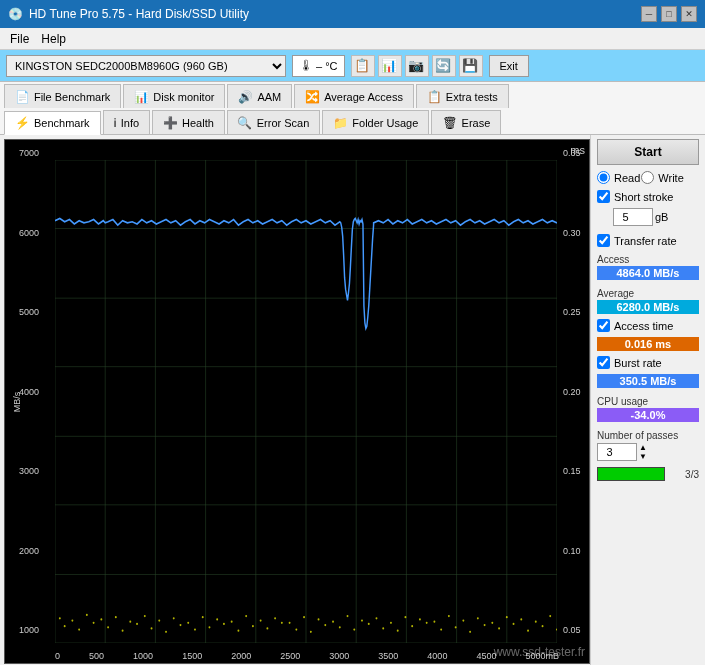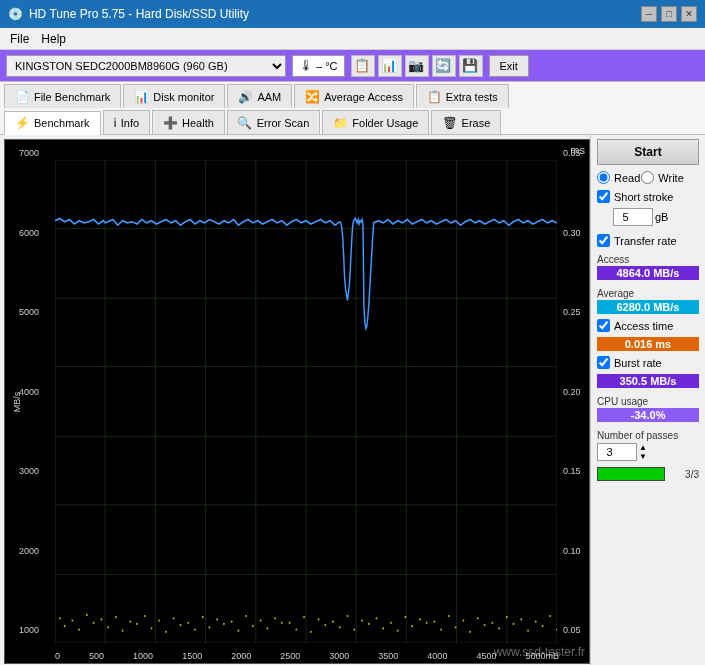--- a/index.html
+++ b/index.html
@@ -9,21 +9,21 @@
     .title-bar { background: #1a6fb5; color: white; display: flex; align-items: center; justify-content: space-between; padding: 4px 8px; height: 28px; }
     .title-bar-left { display: flex; align-items: center; gap: 6px; font-size: 12px; }
     .title-bar-controls { display: flex; gap: 4px; }
     .title-btn { width: 16px; height: 16px; background: #c0c0c0; border: 1px solid #888; cursor: pointer; display: flex; align-items: center; justify-content: center; font-size: 9px; color: #333; }
 
     
     .menu-bar { background: #f0f0f0; display: flex; gap: 0; padding: 2px 4px; border-bottom: 1px solid #ccc; height: 22px; align-items: center; }
     .menu-item { padding: 2px 6px; cursor: pointer; font-size: 12px; }
 
     
-    .toolbar { background: #8b5cf6; display: flex; align-items: center; gap: 6px; padding: 3px 6px; border-bottom: 1px solid #bbb; height: 32px; }
+    .toolbar { background: #7dd3fc; display: flex; align-items: center; gap: 6px; padding: 3px 6px; border-bottom: 1px solid #bbb; height: 32px; }
     .drive-select { flex: 1; max-width: 280px; height: 22px; font-size: 11px; border: 1px solid #999; padding: 0 4px; }
     .temp-display { display: flex; align-items: center; gap: 3px; font-size: 11px; border: 1px solid #999; background: white; padding: 1px 6px; height: 22px; }
     .toolbar-icons { display: flex; gap: 3px; }
     .toolbar-icon { width: 24px; height: 22px; border: 1px solid #bbb; background: #e8e8e8; cursor: pointer; display: flex; align-items: center; justify-content: center; font-size: 13px; }
     .exit-btn { padding: 2px 10px; height: 22px; border: 1px solid #999; background: #e8e8e8; cursor: pointer; font-size: 11px; }
 
     
     .tab-bar { background: #f5f5f5; border-bottom: 1px solid #bbb; }
     .tab-row { display: flex; align-items: center; padding: 2px 4px 0 4px; gap: 2px; }
     .tab-item { display: flex; align-items: center; gap: 4px; padding: 3px 10px; border: 1px solid #bbb; border-bottom: none; background: #e8e8e8; cursor: pointer; font-size: 11px; height: 24px; }
@@ -59,21 +59,21 @@
 
     .checkbox-row { display: flex; align-items: center; gap: 4px; font-size: 11px; }
     .checkbox-row input[type="checkbox"] { margin: 0; }
 
     .spinbox-row { display: flex; align-items: center; gap: 2px; margin: 1px 0 4px 16px; }
     .spinbox { width: 40px; height: 18px; border: 1px solid #999; font-size: 11px; text-align: center; }
     .spinbox-unit { font-size: 11px; }
 
     .stat-value { text-align: center; font-weight: bold; color: #ffffff; font-size: 11px; padding: 1px 4px; margin: 1px 0; }
     .stat-label { font-size: 10px; color: #333; margin-top: 3px; }
-    .val-blue { background: #6d28d9; }
+    .val-blue { background: #3b82f6; }
     .val-cyan { background: #00aadd; }
     .val-orange { background: #dd6600; }
     .val-dark { background: #8b5cf6; }
 
     .passes-row { display: flex; align-items: center; gap: 2px; margin-top: 2px; }
     .passes-input { width: 40px; height: 18px; border: 1px solid #999; font-size: 11px; text-align: center; }
     
     .progress-bar-container { display: flex; align-items: center; gap: 20px; margin-top: 2px; }
     .progress-bar { height: 14px; background: #00cc00; border: 1px solid #444; }
     .progress-text { font-size: 10px; color: #333; }

